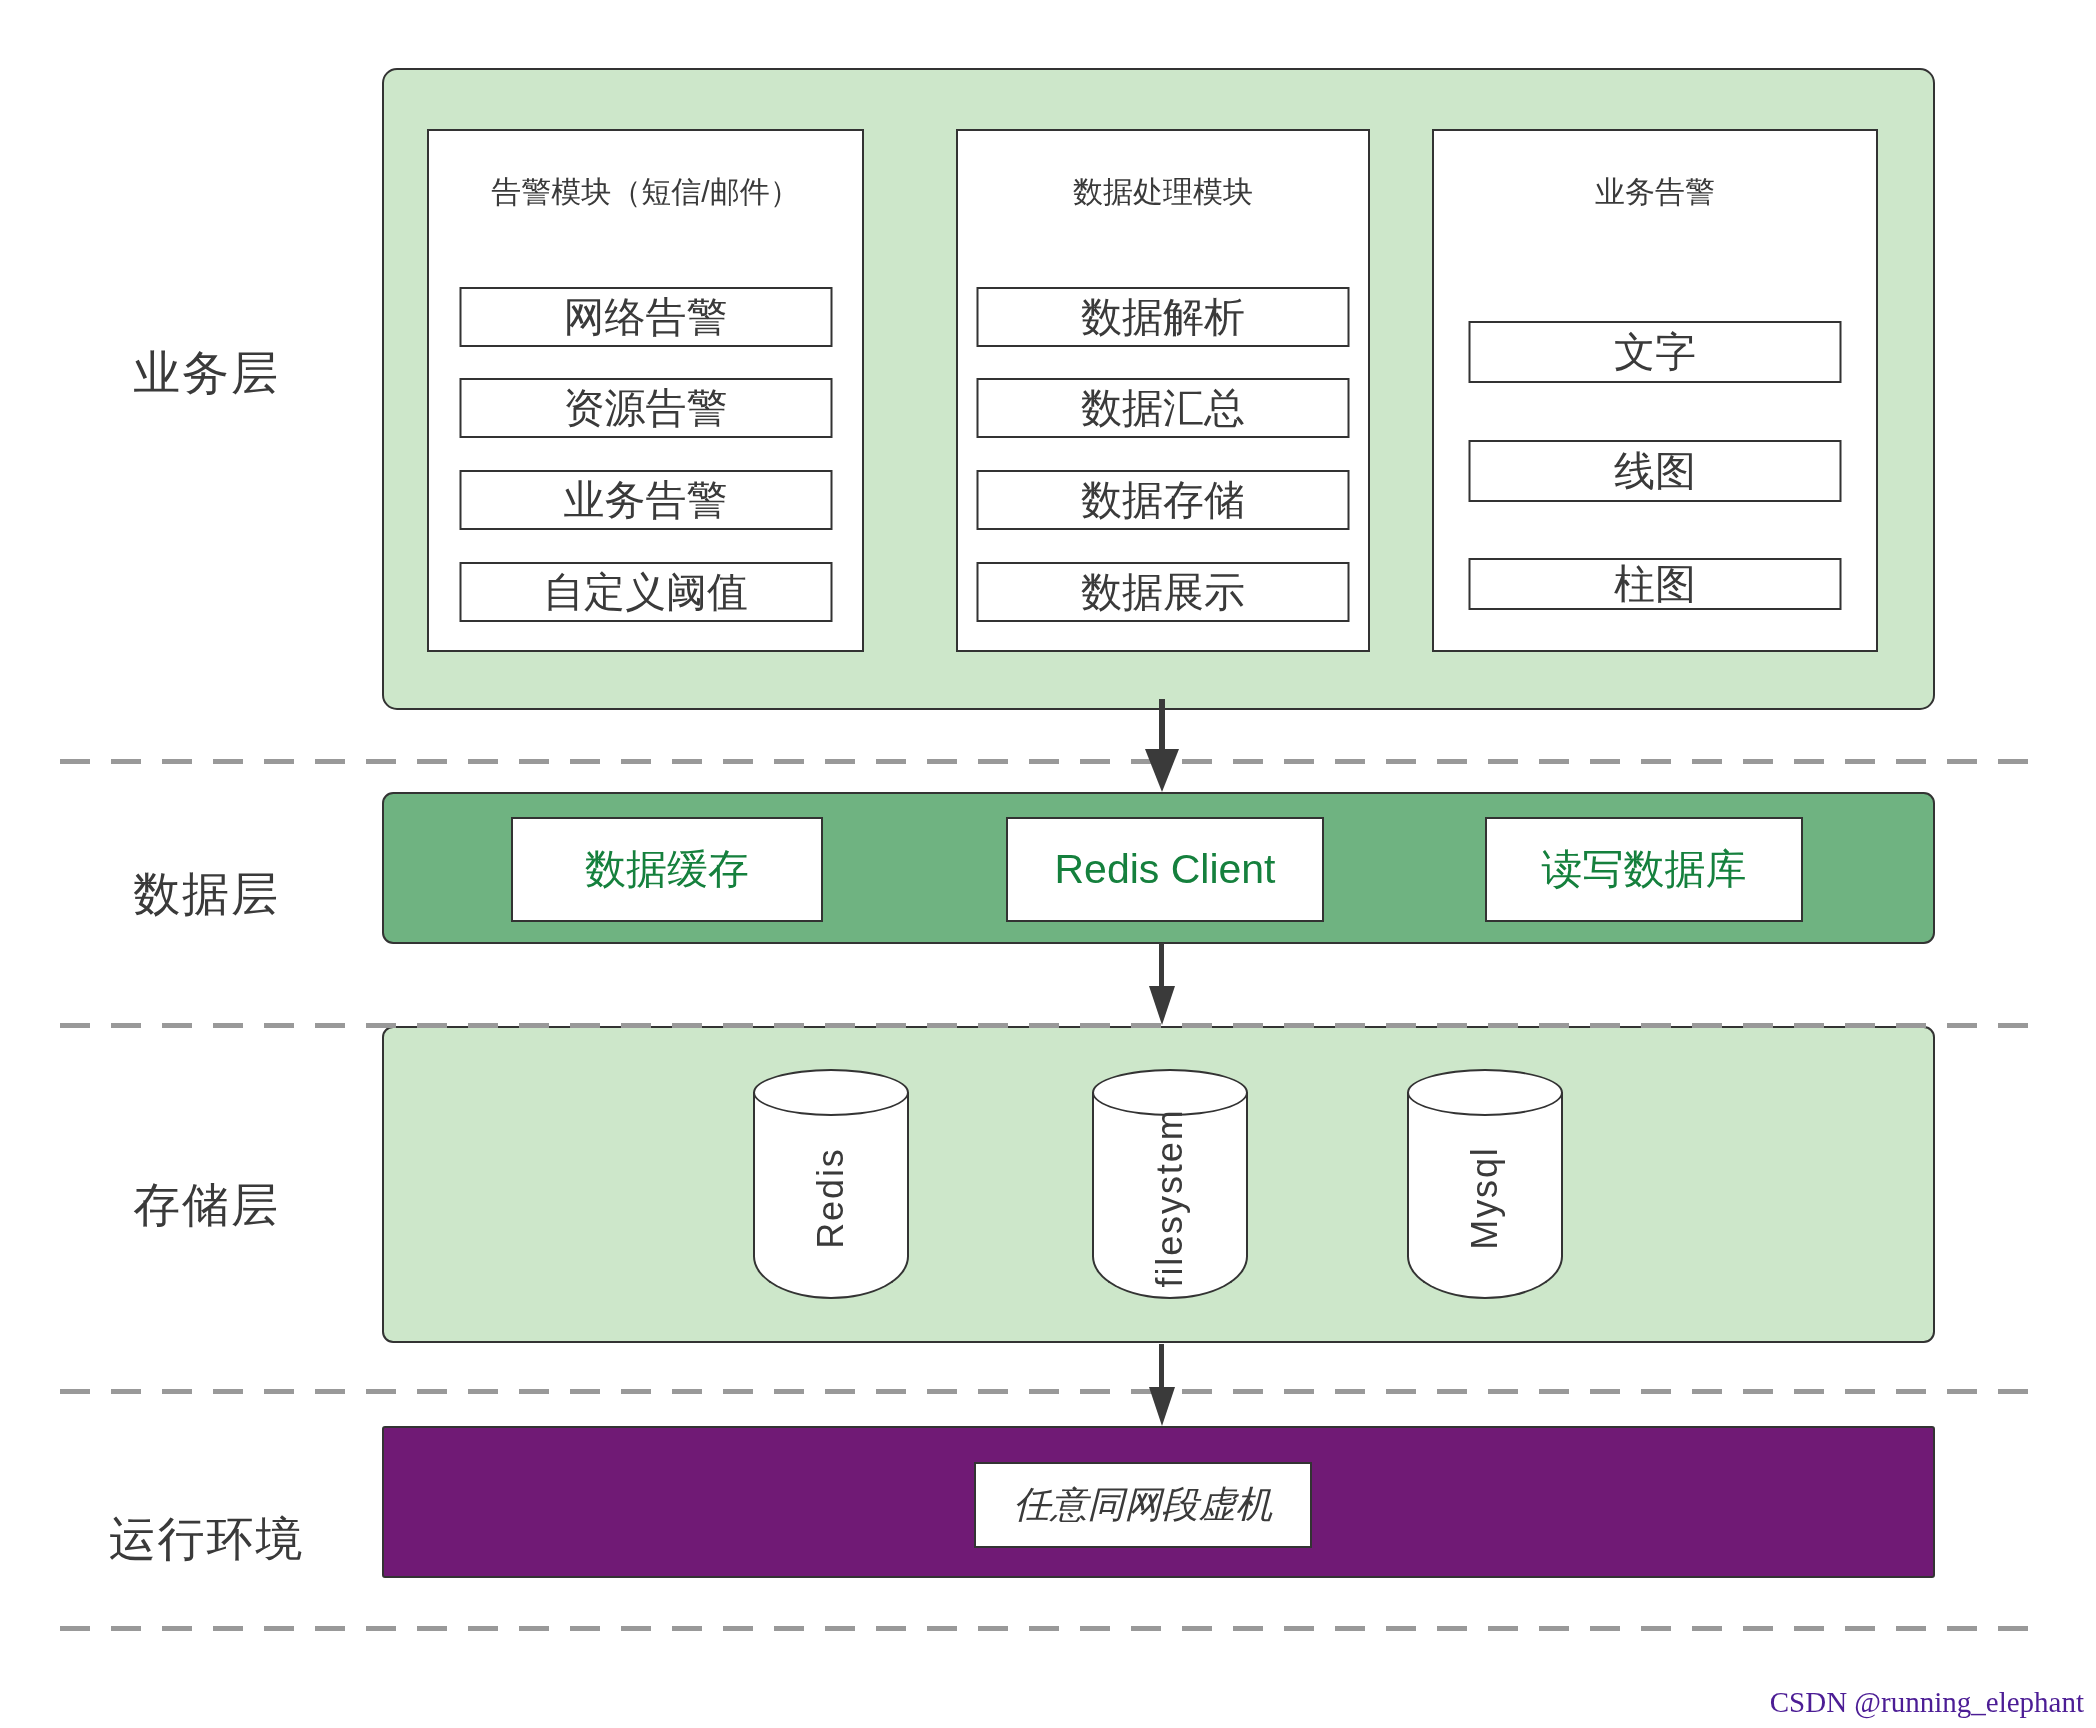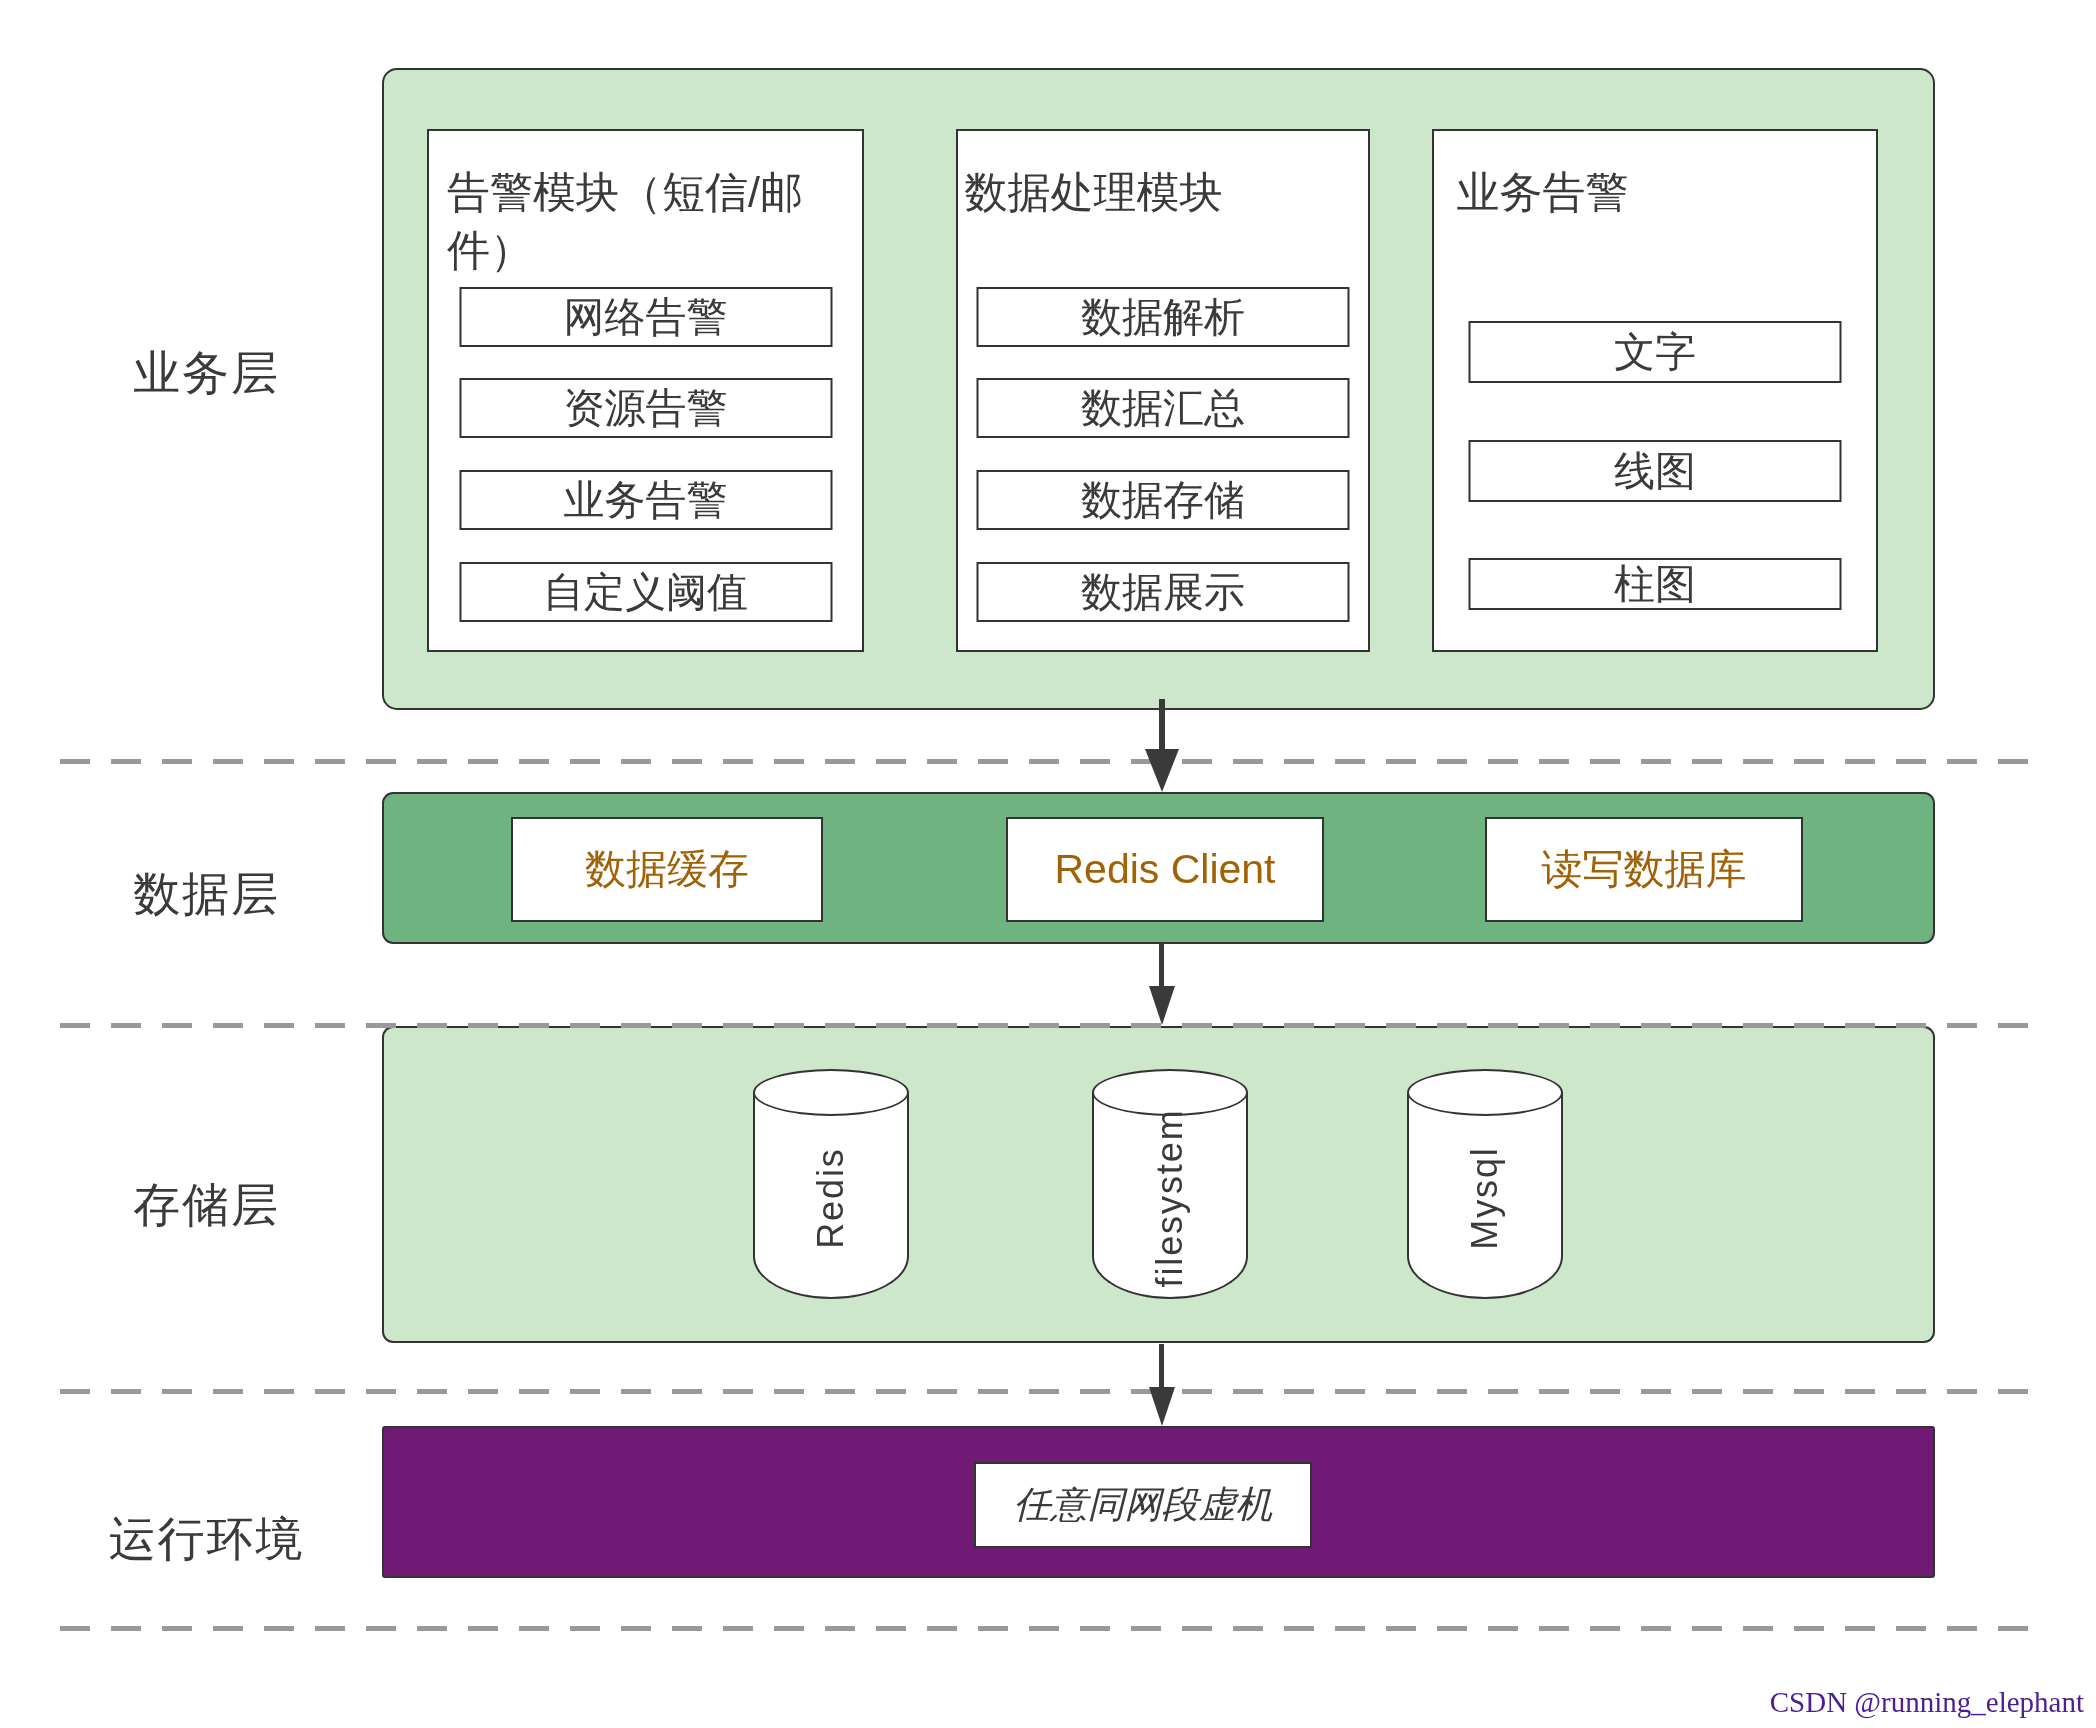--- a/index.html
+++ b/index.html
@@ -36,42 +36,42 @@
   
   .module{
     position:absolute;box-sizing:border-box;top:59px;height:523px;
     background:#fff;border:2.8px solid #333;
   }
   .mod1{left:43px;width:437px;}
   .mod2{left:572px;width:414px;}
   .mod3{left:1048px;width:446px;}
   .module-title{
     margin:32px auto 0;max-width:397px;
-    font-size:43px;line-height:58px;color:#3a3a3a;
+    font-size:30px;line-height:58px;text-align:center;color:#3a3a3a;
   }
   .item{
     position:absolute;left:50%;transform:translateX(-50%);
     width:373px;height:60px;box-sizing:border-box;
     background:#fff;border:2.8px solid #333;
     display:flex;align-items:center;justify-content:center;
     font-size:41px;color:#3a3a3a;white-space:nowrap;
   }
   .mod1 .i1,.mod2 .i1{top:156px}
   .mod1 .i2,.mod2 .i2{top:247px}
   .mod1 .i3,.mod2 .i3{top:339px}
   .mod1 .i4,.mod2 .i4{top:431px}
   .mod3 .i1{top:190px;height:62px}
   .mod3 .i2{top:309px;height:62px}
   .mod3 .i3{top:427px;height:52px}
   
   .bar-box{
     position:absolute;top:23.4px;height:105px;box-sizing:border-box;
     background:#fff;border:2.8px solid #333;
     display:flex;align-items:center;justify-content:center;
-    font-size:41px;color:#a16207;white-space:nowrap;
+    font-size:41px;color:#15803d;white-space:nowrap;
   }
   .bb1{left:127px;width:312px;}
   .bb2{left:622px;width:318px;}
   .bb3{left:1101px;width:318px;}
   
   .rt-box{
     position:absolute;left:590px;top:34px;width:338px;height:86px;box-sizing:border-box;
     background:#fff;border:2.8px solid #333;
     display:flex;align-items:center;justify-content:center;
     font-size:37px;color:#3a3a3a;white-space:nowrap;

